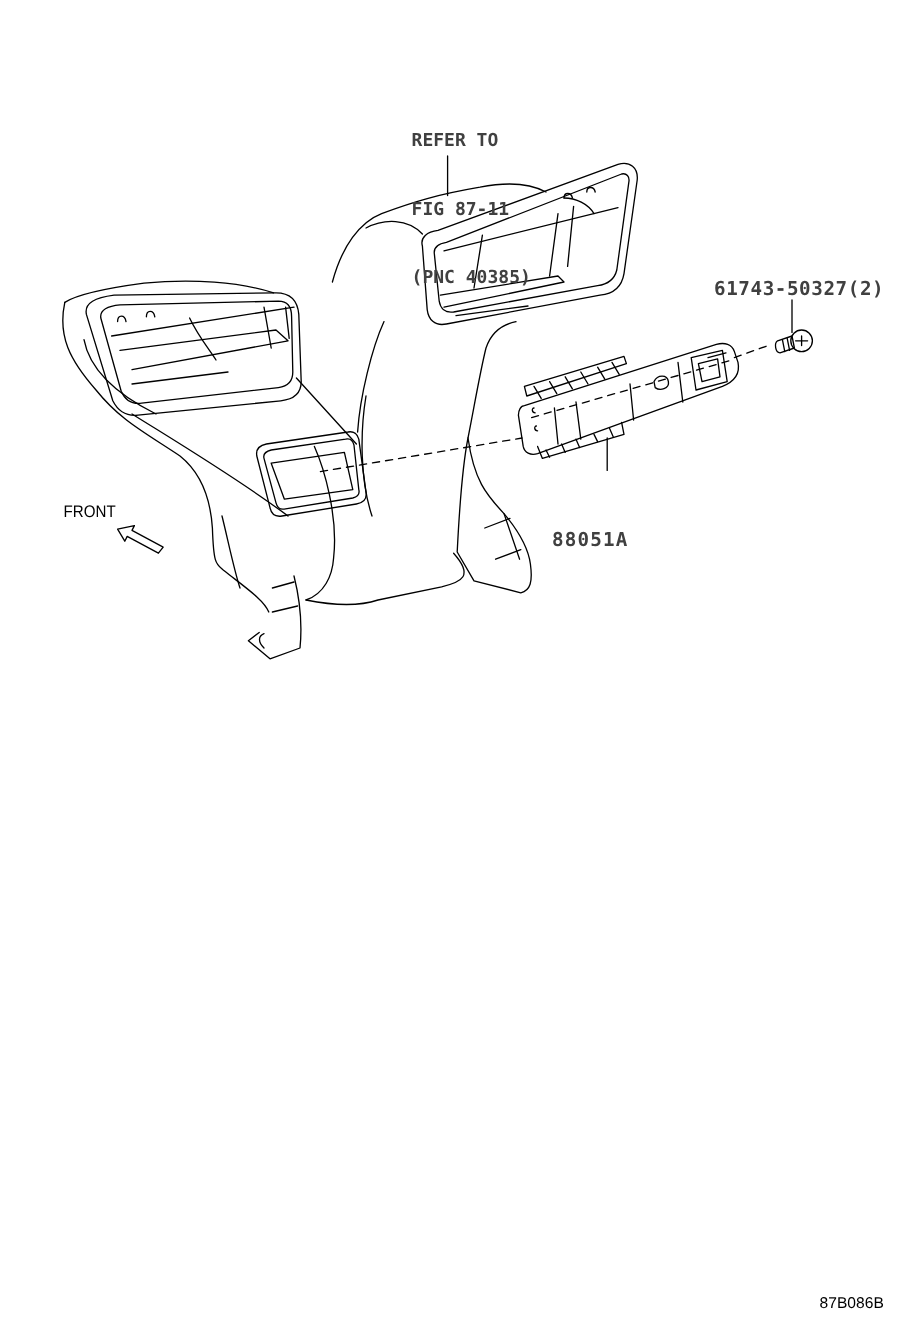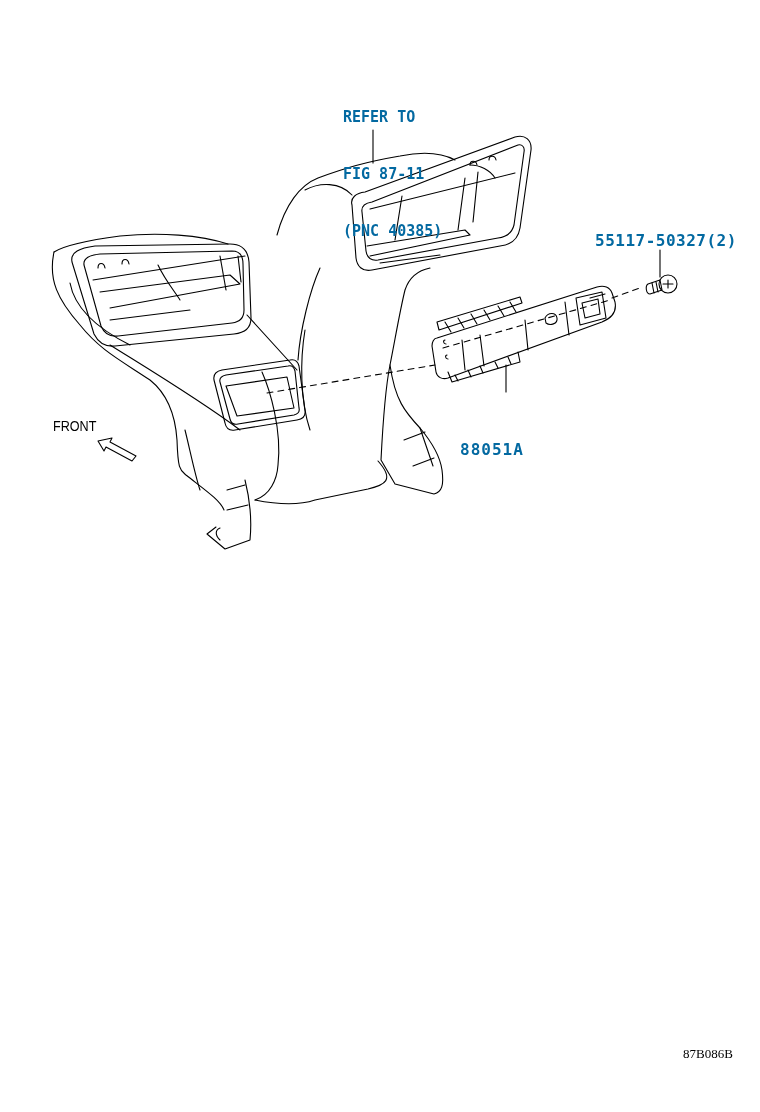--- a/index.html
+++ b/index.html
@@ -2,37 +2,37 @@
 <html><head>
   <meta charset="utf-8">
   <style>
     html, body { margin: 0; padding: 0; background: #ffffff; }
     body { width: 760px; height: 1112px; position: relative; overflow: hidden; }
     .canvas { position: absolute; left: 0; top: 0; width: 760px; height: 1112px; }
     svg.drawing { position: absolute; left: 0; top: 0; }
     .callout {
       position: absolute;
       font-family: "DejaVu Sans Mono", "Liberation Mono", monospace;
-      color: #0369a1;
+      color: #404040;
       font-weight: bold;
       white-space: pre;
       line-height: 19px;
     }
     .ref-note { left: 343px; top: 70px; font-size: 15px; }
     .ref-note div { height: 19px; }
     .part-bolt { left: 595px; top: 231px; font-size: 16px; letter-spacing: 0.5px; }
     .part-bracket { left: 460px; top: 396px; font-size: 16px; letter-spacing: 1px; margin-top: 44px; }
     .front-label {
       position: absolute; left: 53px; top: 418px;
       font-family: "Liberation Sans", sans-serif; font-size: 14px; color: #000;
       transform: scaleX(0.9); transform-origin: left top;
     }
     .fig-code {
-      position: absolute; left: 683px; top: 1046px;
-      font-family: Liberation Serif, serif; font-size: 13px; color: #000;
+      position: absolute; left: 683px; top: 1078px;
+      font-family: Liberation Sans, sans-serif; font-size: 13px; color: #000;
     }
   </style>
 </head>
 <body>
 
 <div class="canvas">
 
   <svg class="drawing" width="760" height="1112" viewBox="0 0 760 1112" fill="none" stroke="#000" stroke-width="1.1" stroke-linejoin="round" stroke-linecap="round">
 
     <line x1="373" y1="130" x2="373" y2="163"></line>
@@ -137,20 +137,20 @@
 
     <path d="M98,441 L104,451 L106,447 L132,461 L136,456 L110,442 L112,438 Z"></path>
   </svg>
 
   <div class="callout ref-note">
     <div>REFER TO</div>
     <div>FIG 87-11</div>
     <div>(PNC 40385)</div>
   </div>
 
-  <div class="callout part-bolt">55117-50327(2)</div>
+  <div class="callout part-bolt">61743-50327(2)</div>
 
   <div class="callout part-bracket">88051A</div>
 
   <div class="front-label">FRONT</div>
 
   <div class="fig-code">87B086B</div>
 </div>
 
 </body></html>

